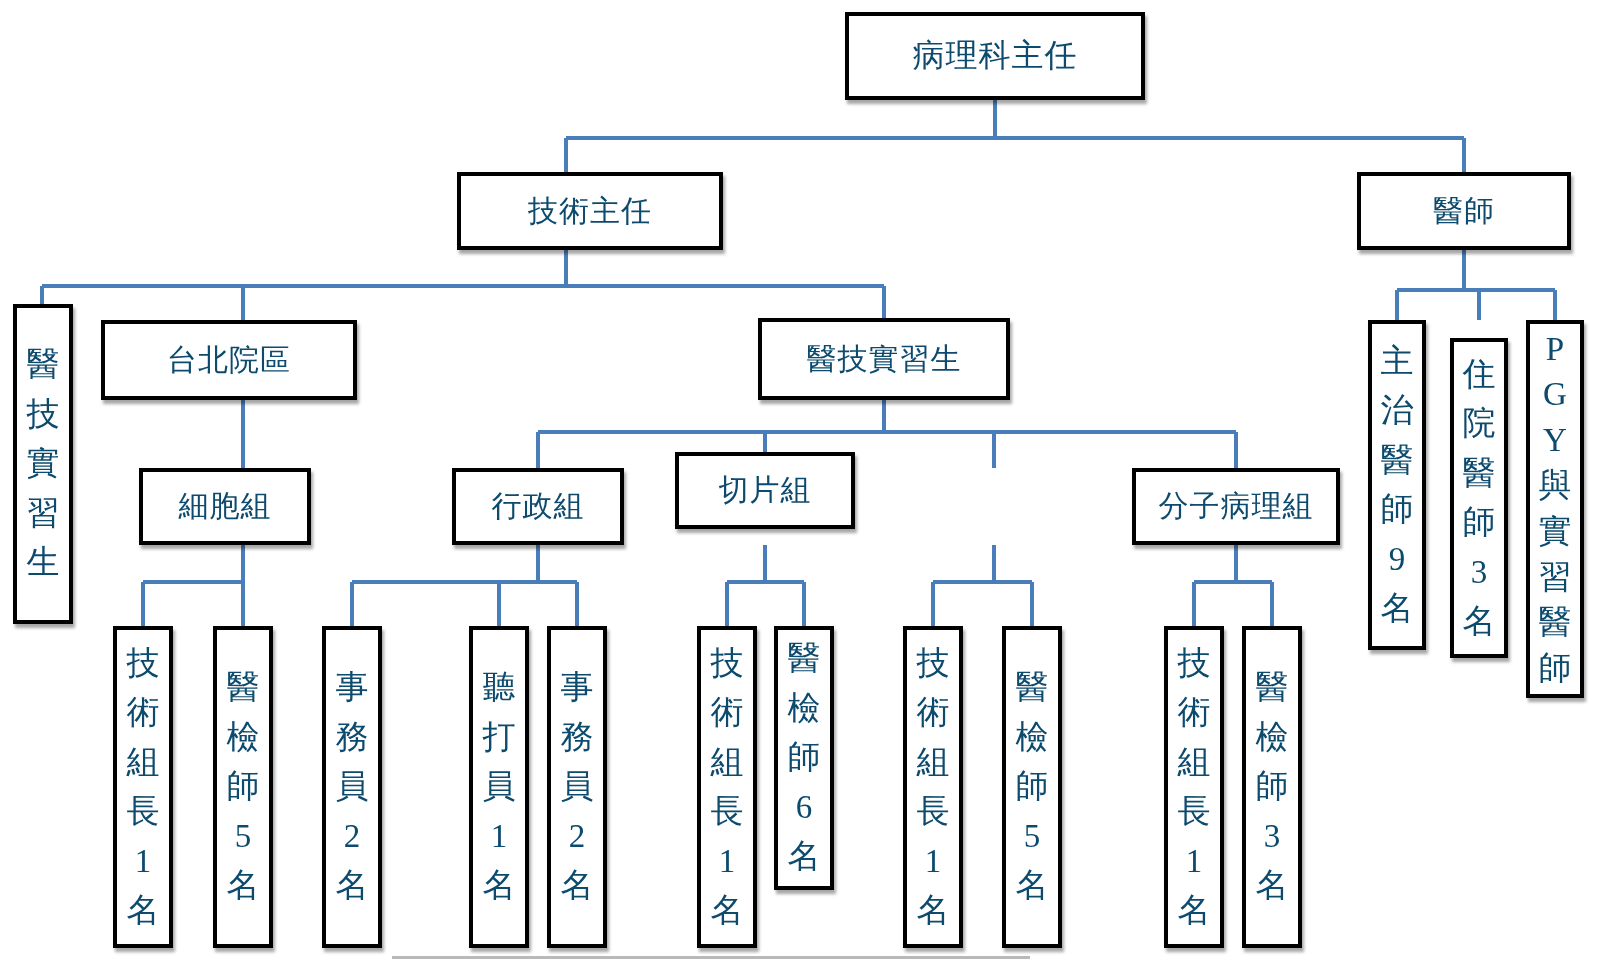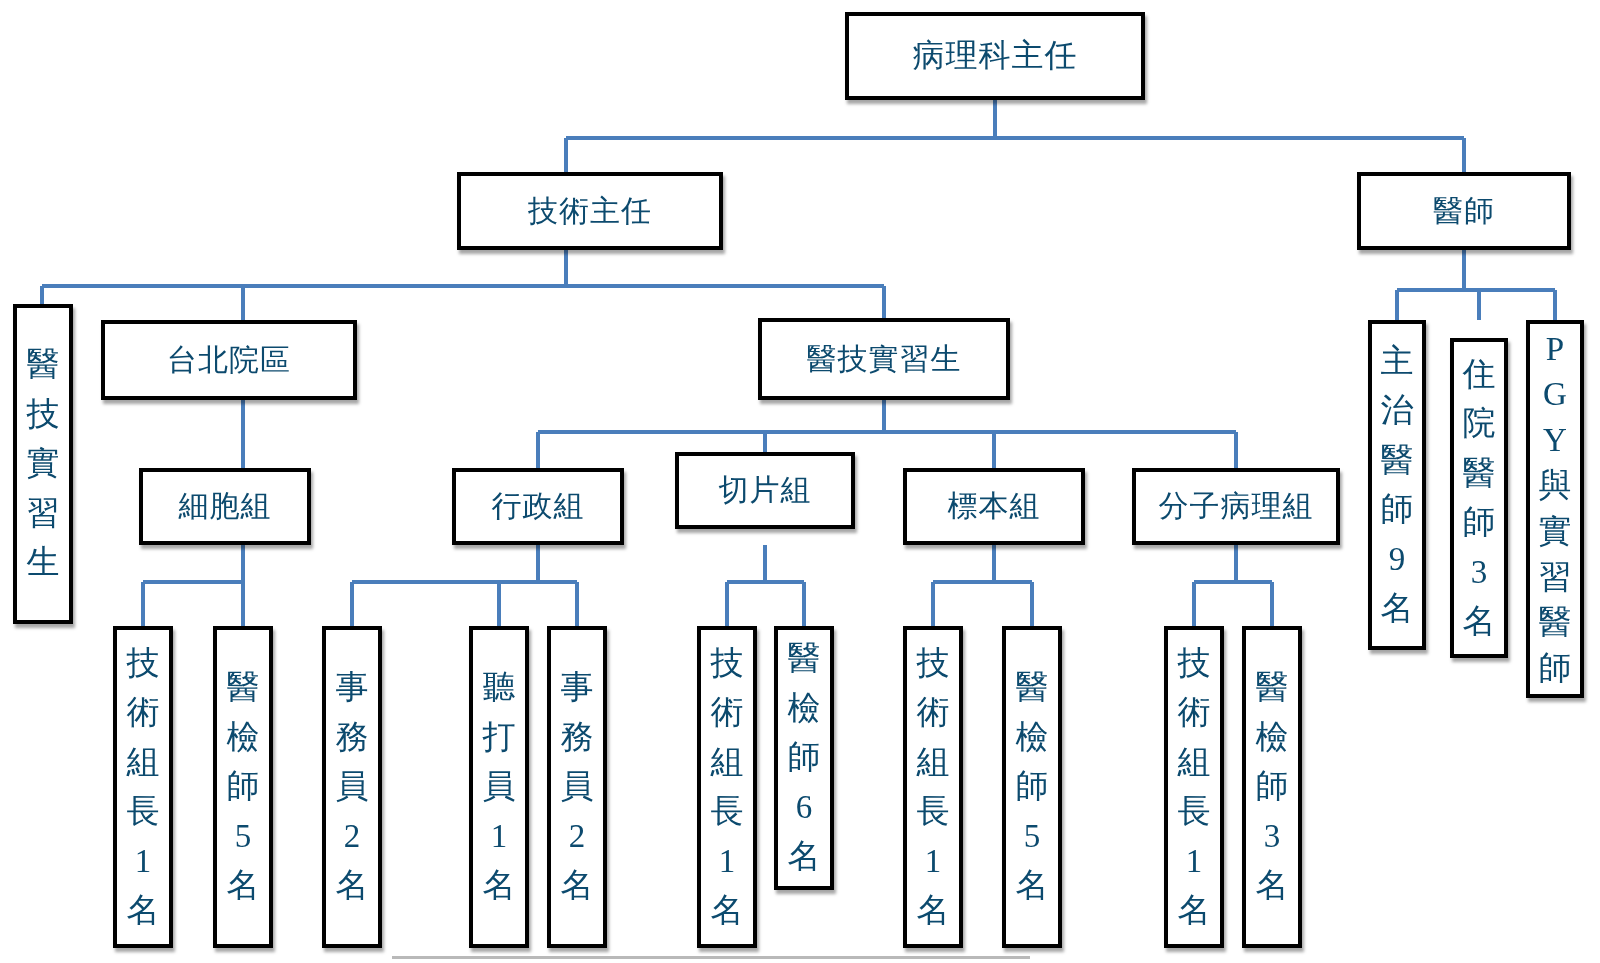--- a/index.html
+++ b/index.html
@@ -101,23 +101,20 @@
 
   <div class="node hbox" style="left:139px;top:468px;width:172px;height:77px">
     <span class="lbl">細胞組</span>
   </div>
   <div class="node hbox" style="left:452px;top:468px;width:172px;height:77px">
     <span class="lbl">行政組</span>
   </div>
   <div class="node hbox" style="left:675px;top:452px;width:180px;height:77px">
     <span class="lbl">切片組</span>
   </div>
-  <div class="node hbox" style="left:903px;top:468px;width:182px;height:77px">
-    <span class="lbl">標本組</span>
-  </div>
   <div class="node hbox" style="left:1132px;top:468px;width:208px;height:77px">
     <span class="lbl">分子病理組</span>
   </div>
 
   <div class="node vbox" style="left:113px;top:626px;width:60px;height:322px">
     <span class="lbl">技術組長1名</span>
   </div>
   <div class="node vbox" style="left:213px;top:626px;width:60px;height:322px">
     <span class="lbl">醫檢師5名</span>
   </div>

